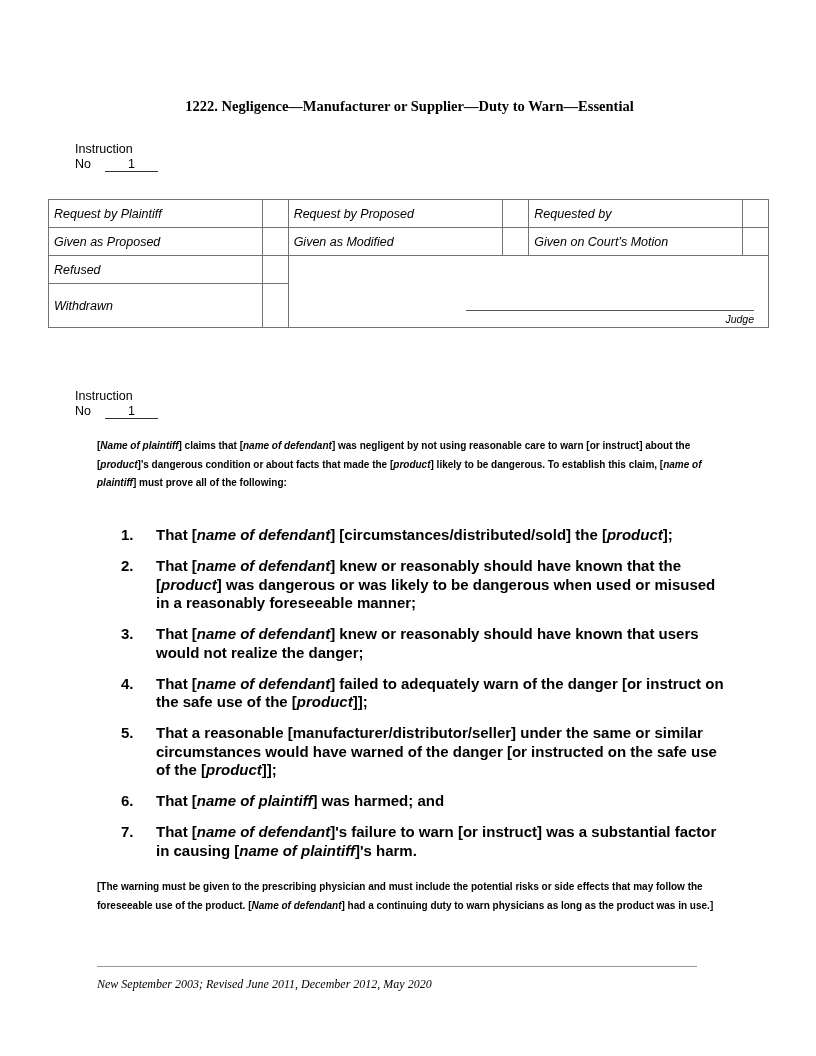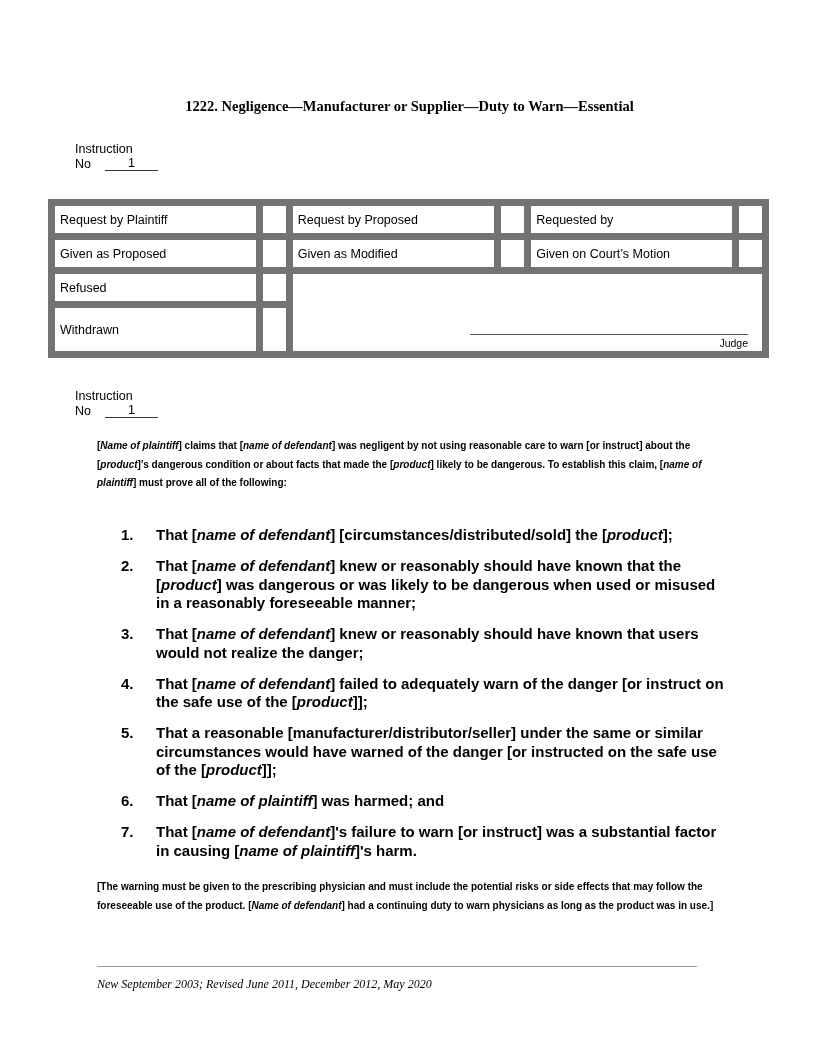--- a/index.html
+++ b/index.html
@@ -1,23 +1,23 @@
 <!DOCTYPE html>
 <html><head>
 <meta charset="utf-8">
 <style>
   html, body { margin: 0; padding: 0; background: #ffffff; }
   body { width: 816px; height: 1056px; position: relative; overflow: hidden; color: #000; font-family: "Liberation Sans", sans-serif; }
   .title { position: absolute; left: 0; width: 816px; top: 97px; text-align: center; font-weight: bold; font-size: 14.5px; line-height: 19px; }
   .title div { padding-left: 3px; font-family: Liberation Serif, serif; }
   .instr { position: absolute; left: 49px; font-size: 12.5px; line-height: 15px; margin-left: 26px; }
-  .instr .no-row { display: flex; align-items: flex-start; }
+  .instr .no-row { display: flex; align-items: flex-end; }
   .instr .num { display: inline-block; width: 53px; margin-left: 14px; border-bottom: 1px solid #333; text-align: center; line-height: 13px; }
   table.form { position: absolute; left: 48px; top: 199px; width: 721px; border-collapse: collapse; font-size: 12.5px; }
-  table.form td { border: 7px solid #737373; padding: 0 5px; height: 27px; vertical-align: middle; }
+  table.form td { border: 1px solid #737373; padding: 0 5px; height: 27px; vertical-align: middle; font-style: italic; }
   table.form td.box { width: 24px; padding: 0; }
   .judge-cell { position: relative; }
   .judge-line { position: absolute; left: 177px; right: 14px; bottom: 16px; border-top: 1px solid #555; }
   .judge-label { position: absolute; right: 14px; bottom: 2px; font-size: 10.5px; }
   .body { position: absolute; left: 97px; width: 630px; font-weight: bold; font-size: 10px; line-height: 18.5px; }
   .body i { font-style: italic; }
   .intro { top: 437px; }
   .items { position: absolute; left: 97px; top: 526px; width: 630px; margin: 0; padding: 0; list-style: none; font-weight: bold; font-size: 15px; line-height: 18.5px; }
   .items li { display: flex; margin-bottom: 12.5px; }
   .items .n { width: 59px; padding-left: 24px; box-sizing: border-box; flex-shrink: 0; }

